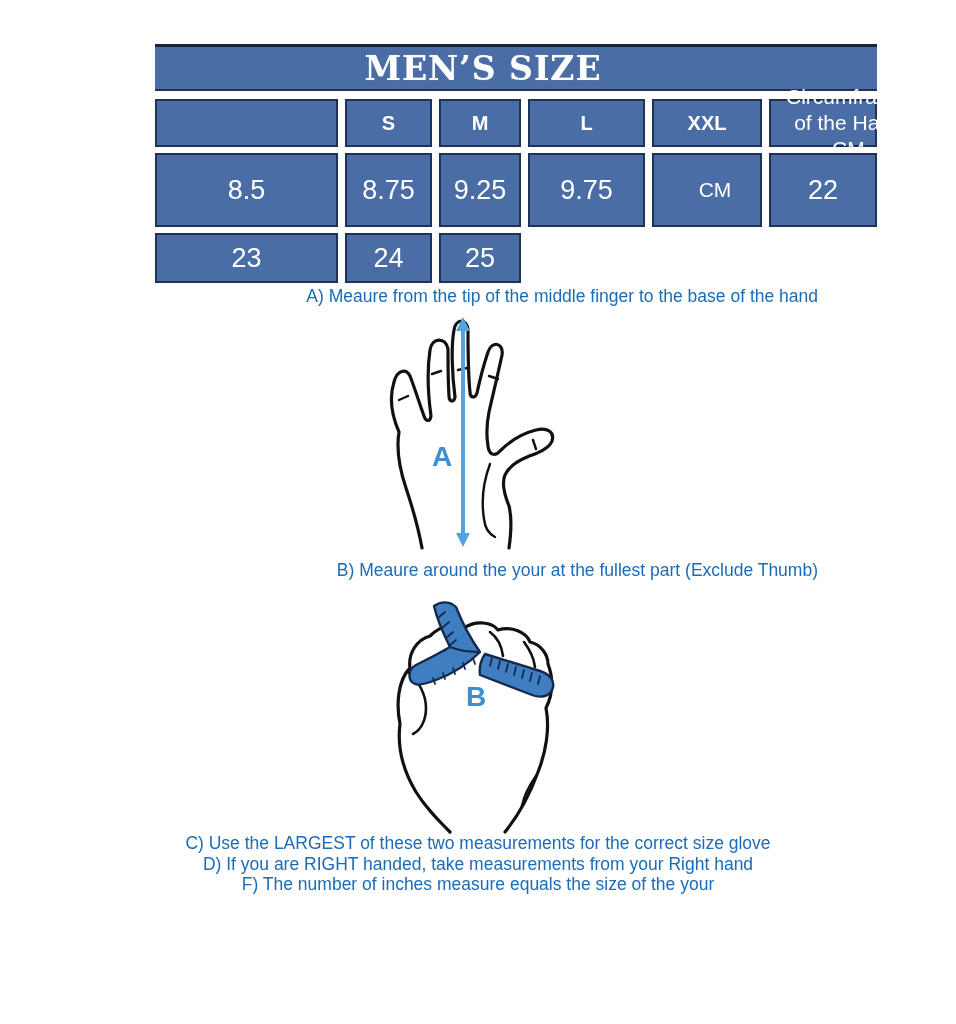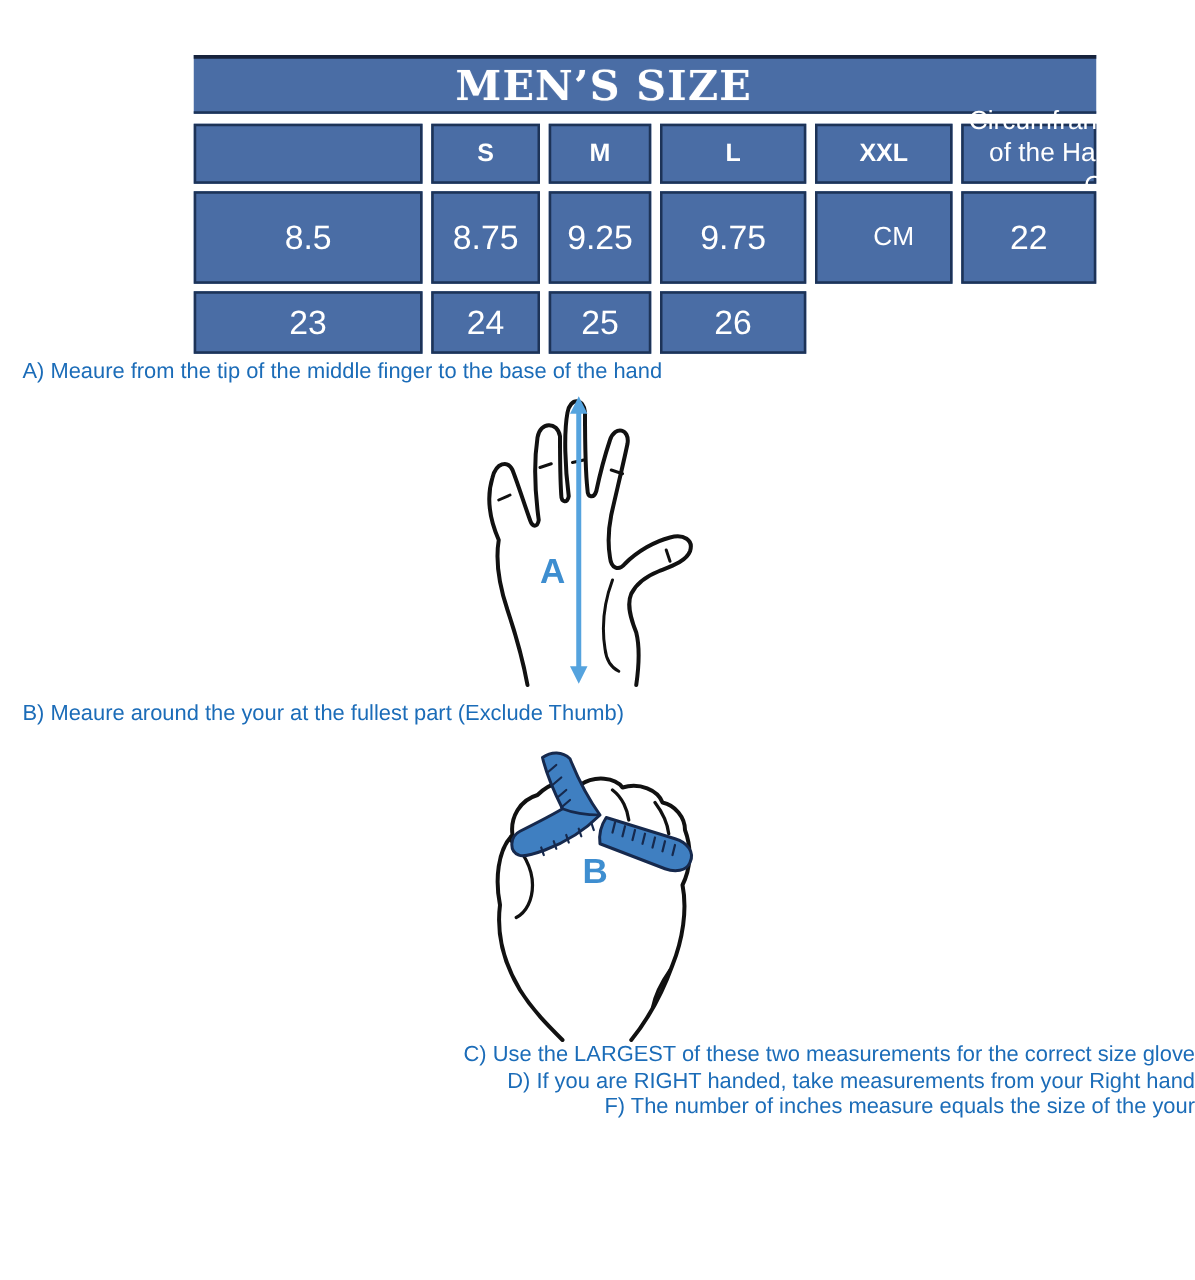--- a/index.html
+++ b/index.html
@@ -31,33 +31,33 @@
     grid-template-rows:48px 74px 50px;
     column-gap:7px;row-gap:6px;
   }
   .cell{
     box-sizing:border-box;background:#4a6da5;
     border:2px solid #1d3357;
     color:#ffffff;display:flex;align-items:center;justify-content:center;
     text-align:center;
   }
   .cell.size-head{font-weight:bold;font-size:20px;}
-  .cell.row-label{font-size:21px;line-height:1.25;justify-content:flex-start;text-align:right;padding-left:4px;}
+  .cell.row-label{font-size:21px;line-height:1.25;justify-content:flex-start;text-align:center;padding-left:15px;}
   .cell.row-label.center{justify-content:center;text-align:center;padding-left:16px;}
   .cell.value{font-weight:normal;font-size:27px;}
 
   
   .caption{
-    position:absolute;left:18px;width:810px;text-align:left;
+    position:absolute;left:8px;width:810px;text-align:right;
     color:#1b6cb8;font-size:17.5px;
   }
   .cap-a{top:286px;}
   .cap-b{top:560px;}
   .notes{
-    position:absolute;left:0;top:833px;width:956px;text-align:right;
+    position:absolute;left:0;top:833px;width:956px;text-align:center;
     color:#1b6cb8;font-size:17.5px;line-height:20.5px;
   }
 
   
   .hand-a{position:absolute;left:386px;top:314px;}
   .fist-b{position:absolute;left:388px;top:596px;}
   svg text.diagram-label{
     font-family:"Liberation Sans", sans-serif;font-weight:bold;font-size:28px;fill:#3e8ed0;
   }
 </style>
@@ -82,21 +82,20 @@
       <div class="cell value">8.5</div>
       <div class="cell value">8.75</div>
       <div class="cell value">9.25</div>
       <div class="cell value">9.75</div>
 
       <div class="cell row-label center">CM</div>
       <div class="cell value">22</div>
       <div class="cell value">23</div>
       <div class="cell value">24</div>
       <div class="cell value">25</div>
-      <div class="cell value">26</div>
     </div>
   </div>
 
   <div class="caption cap-a">A) Meaure from the tip of the middle finger to the base of the hand</div>
 
   <svg class="hand-a" width="180" height="236" viewBox="0 0 180 236">
 
     <path d="M 36 234 C 32 212 26 192 20 174 C 14 156 10 136 13 118
          C 6 102 3 84 8 68 C 11 56 20 54 24 62 C 29 75 33 88 38 102
          C 40 108 44 108 45 102 C 42 80 41 56 44 36 C 46 23 60 23 62 35

